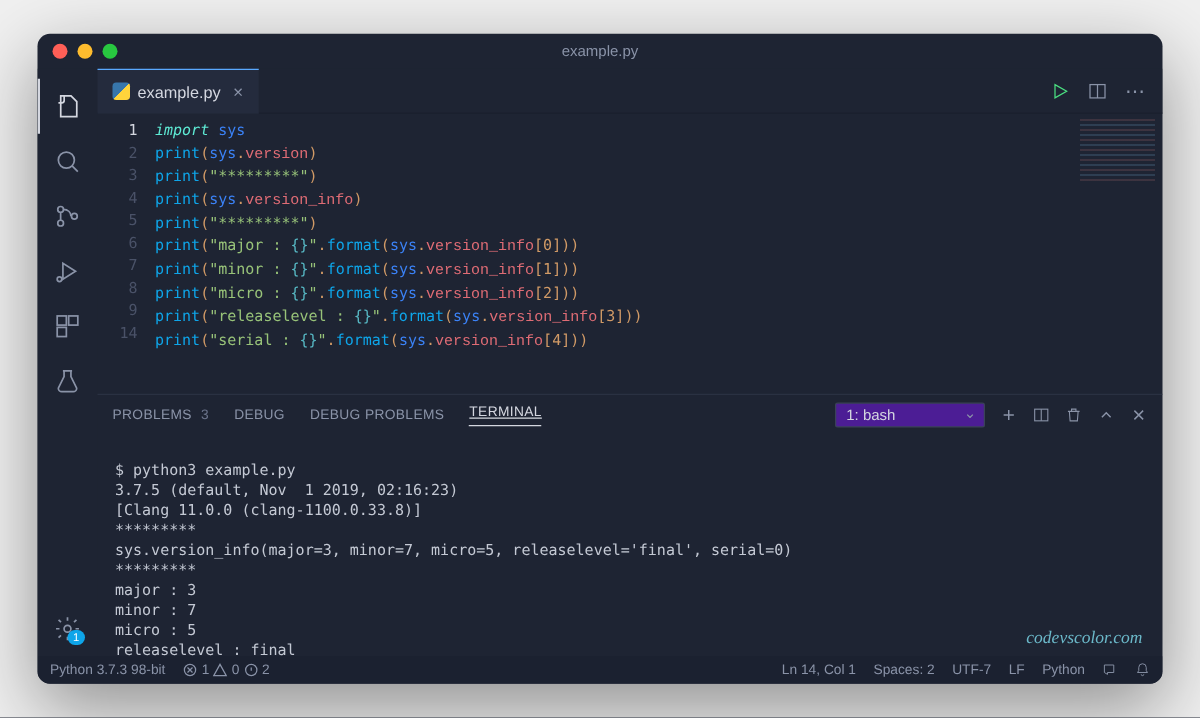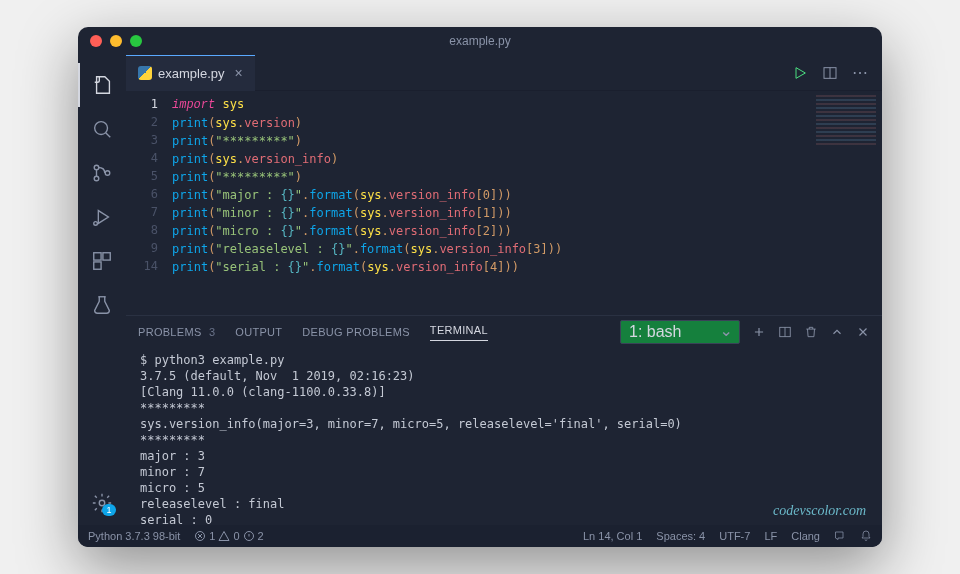--- a/index.html
+++ b/index.html
@@ -6,21 +6,21 @@
 body {
   background: #f0f0f0;
   font-family: -apple-system, "Segoe UI", sans-serif;
   display: flex;
   align-items: center;
   justify-content: center;
   height: 574px;
   width: 960px;
 }
 .window {
-  width: 804px;
+  width: 900px;
   height: 520px;
   background: #1e2433;
   border-radius: 10px;
   box-shadow: 0 20px 60px rgba(0,0,0,0.4);
   display: flex;
   flex-direction: column;
   overflow: hidden;
 }
 .titlebar {
   height: 28px;
@@ -140,24 +140,24 @@
 .gutter .current { color: #d4d7e0; }
 .code {
   flex: 1;
   font-family: Menlo, Consolas, monospace;
   font-size: 12px;
   line-height: 18px;
   padding-top: 4px;
   color: #d4d7e0;
   white-space: pre;
 }
-.tok-kw { color: #ec4899; font-style: italic; font-family: Liberation Mono, monospace; }
-.tok-mod { color: #fde047; }
+.tok-kw { color: #5eead4; font-style: italic; }
+.tok-mod { color: #3b82f6; }
 .tok-fn { color: #0ea5e9; }
-.tok-prop { color: #e06c75; }
+.tok-prop { color: #e06c75; font-family: Liberation Mono, monospace; }
 .tok-str { color: #98c379; }
 .tok-num { color: #d19a66; }
 .tok-esc { color: #56b6c2; }
 .tok-punc { color: #d19a66; }
 .minimap {
   position: absolute;
   top: 4px; right: 6px;
   width: 60px; height: 50px;
   background: repeating-linear-gradient(
     to bottom,
@@ -166,44 +166,45 @@
     rgba(120,180,220,0.3) 4px 6px,
     transparent 6px 8px
   );
   opacity: 0.6;
 }
 .panel {
   height: 210px;
   border-top: 1px solid #2a3142;
   display: flex;
   flex-direction: column;
+  gap: 16px;
 }
 .panel-tabs {
   height: 32px;
   display: flex;
   align-items: center;
   padding: 0 12px;
   gap: 20px;
   color: #8a93a8;
   font-size: 11px;
 }
 .panel-tabs .ptab { cursor: pointer; letter-spacing: 0.3px; }
-.panel-tabs .ptab.active { color: #d4d7e0; border-bottom: 1px solid #d4d7e0; padding-bottom: 4px; }
+.panel-tabs .ptab.active { color: #d4d7e0; border-bottom: 1px solid #d4d7e0; padding-bottom: 4px; text-decoration: underline; }
 .panel-tabs .pcount { margin-left: 4px; color: #6a738a; }
 .panel-right {
   margin-left: auto;
   display: flex;
   align-items: center;
   gap: 12px;
 }
 .term-select {
-  background: #15803d;
+  background: #4c1d95;
   border: 1px solid #3a4258;
   color: #d4d7e0;
-  font-size: 16px;
+  font-size: 12px;
   padding: 2px 24px 2px 8px;
   border-radius: 2px;
   position: relative;
   min-width: 120px;
   margin-left: 44px;
 }
 .term-select::after {
   content: "⌄";
   position: absolute;
   right: 6px;
@@ -349,21 +350,21 @@
         <div class="code" id="code"><div><span class="tok-kw">import</span><span class=""> </span><span class="tok-mod">sys</span></div><div><span class="tok-fn">print</span><span class="tok-punc">(</span><span class="tok-mod">sys</span><span class="tok-punc">.</span><span class="tok-prop">version</span><span class="tok-punc">)</span></div><div><span class="tok-fn">print</span><span class="tok-punc">(</span><span class="tok-str">"*********"</span><span class="tok-punc">)</span></div><div><span class="tok-fn">print</span><span class="tok-punc">(</span><span class="tok-mod">sys</span><span class="tok-punc">.</span><span class="tok-prop">version_info</span><span class="tok-punc">)</span></div><div><span class="tok-fn">print</span><span class="tok-punc">(</span><span class="tok-str">"*********"</span><span class="tok-punc">)</span></div><div><span class="tok-fn">print</span><span class="tok-punc">(</span><span class="tok-str">"major : </span><span class="tok-esc">{}</span><span class="tok-str">"</span><span class="tok-punc">.</span><span class="tok-fn">format</span><span class="tok-punc">(</span><span class="tok-mod">sys</span><span class="tok-punc">.</span><span class="tok-prop">version_info</span><span class="tok-punc">[</span><span class="tok-num">0</span><span class="tok-punc">]))</span></div><div><span class="tok-fn">print</span><span class="tok-punc">(</span><span class="tok-str">"minor : </span><span class="tok-esc">{}</span><span class="tok-str">"</span><span class="tok-punc">.</span><span class="tok-fn">format</span><span class="tok-punc">(</span><span class="tok-mod">sys</span><span class="tok-punc">.</span><span class="tok-prop">version_info</span><span class="tok-punc">[</span><span class="tok-num">1</span><span class="tok-punc">]))</span></div><div><span class="tok-fn">print</span><span class="tok-punc">(</span><span class="tok-str">"micro : </span><span class="tok-esc">{}</span><span class="tok-str">"</span><span class="tok-punc">.</span><span class="tok-fn">format</span><span class="tok-punc">(</span><span class="tok-mod">sys</span><span class="tok-punc">.</span><span class="tok-prop">version_info</span><span class="tok-punc">[</span><span class="tok-num">2</span><span class="tok-punc">]))</span></div><div><span class="tok-fn">print</span><span class="tok-punc">(</span><span class="tok-str">"releaselevel : </span><span class="tok-esc">{}</span><span class="tok-str">"</span><span class="tok-punc">.</span><span class="tok-fn">format</span><span class="tok-punc">(</span><span class="tok-mod">sys</span><span class="tok-punc">.</span><span class="tok-prop">version_info</span><span class="tok-punc">[</span><span class="tok-num">3</span><span class="tok-punc">]))</span></div><div><span class="tok-fn">print</span><span class="tok-punc">(</span><span class="tok-str">"serial : </span><span class="tok-esc">{}</span><span class="tok-str">"</span><span class="tok-punc">.</span><span class="tok-fn">format</span><span class="tok-punc">(</span><span class="tok-mod">sys</span><span class="tok-punc">.</span><span class="tok-prop">version_info</span><span class="tok-punc">[</span><span class="tok-num">4</span><span class="tok-punc">]))</span></div></div>
         <div class="minimap"></div>
       </div>
 
       <div class="panel">
         <div class="panel-tabs">
           <span class="ptab">
             <span>PROBLEMS</span>
             <span class="pcount">3</span>
           </span>
-          <span class="ptab">OUTPUT</span>
+          <span class="ptab">DEBUG</span>
           <span class="ptab">DEBUG PROBLEMS</span>
           <span class="ptab active">TERMINAL</span>
           <div class="panel-right">
             <div class="term-select">1: bash</div>
             <span class="picon">
                 <svg viewBox="0 0 24 24" stroke="currentColor" stroke-width="2" fill="none">
                   <path d="M12 5v14M5 12h14"></path>
                 </svg>
               </span>
             <span class="picon">
@@ -409,24 +410,24 @@
         </svg>
         <span>0</span>
       <svg viewBox="0 0 24 24" stroke="currentColor" fill="none" stroke-width="2">
           <circle cx="12" cy="12" r="9"></circle>
           <path d="M12 8v5m0 3h.01"></path>
         </svg>
         <span>2</span>
     </span>
     <div class="sb-right">
       <span class="sb-item">Ln 14, Col 1</span>
-      <span class="sb-item">Spaces: 4</span>
+      <span class="sb-item">Spaces: 2</span>
       <span class="sb-item">UTF-7</span>
       <span class="sb-item">LF</span>
-      <span class="sb-item">Clang</span>
+      <span class="sb-item">Python</span>
       <span class="sb-item">
           <svg viewBox="0 0 24 24" stroke="currentColor" fill="none" stroke-width="1.5">
             <path d="M3 4v12l5 3v-3h10V4z"></path>
           </svg>
         </span>
       <span class="sb-item">
           <svg viewBox="0 0 24 24" stroke="currentColor" fill="none" stroke-width="1.5">
             <path d="M6 8a6 6 0 1 1 12 0v5l2 3H4l2-3zM10 19a2 2 0 0 0 4 0"></path>
           </svg>
         </span>

